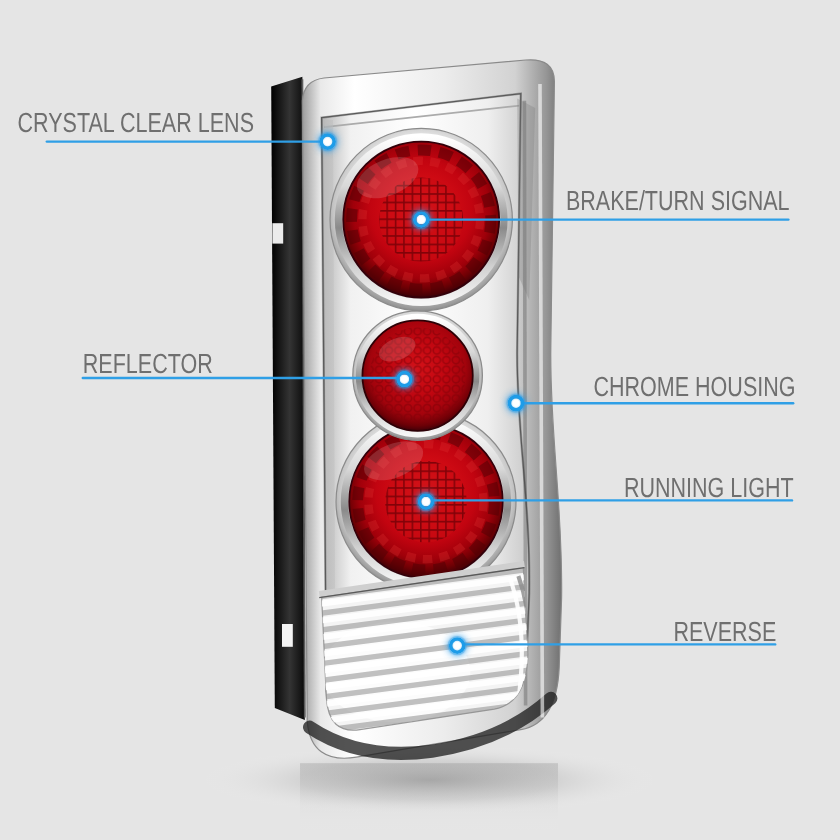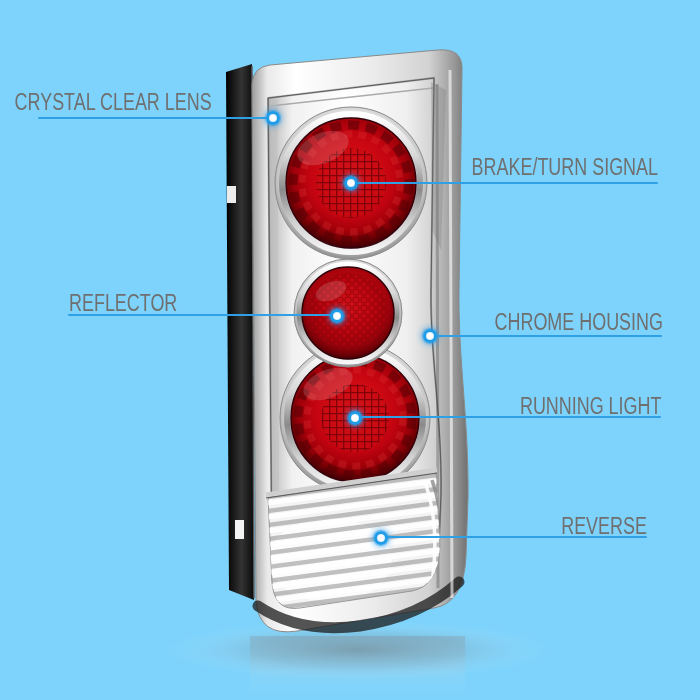--- a/index.html
+++ b/index.html
@@ -1,18 +1,18 @@
 <!DOCTYPE html>
 <html><head>
 <meta charset="utf-8">
 <style>
   html,body{margin:0;padding:0;background:#ffffff;}
   .stage{
     position:relative;width:700px;height:700px;overflow:hidden;
-    background:#7dd3fc;font-family:"Liberation Sans", sans-serif;text-align:right;
+    background:#e5e5e5;font-family:"Liberation Sans", sans-serif;text-align:right;
   }
   .stage svg{position:absolute;left:0;top:0;}
   
   .callout{display:contents;}
   .co-line{position:absolute;height:2px;background:#2f9fe6;border-radius:1px;}
   .co-dot{
     position:absolute;width:14px;height:14px;border-radius:50%;
     box-sizing:border-box;border:3px solid #1e9ce8;
     background:radial-gradient(circle at 50% 50%, #ffffff 0 45%, #cfeafc 70%, #8fd0f6 100%);
     box-shadow:0 0 6px 1px rgba(46,158,233,.85), 0 0 1px 1px rgba(46,158,233,.5);

